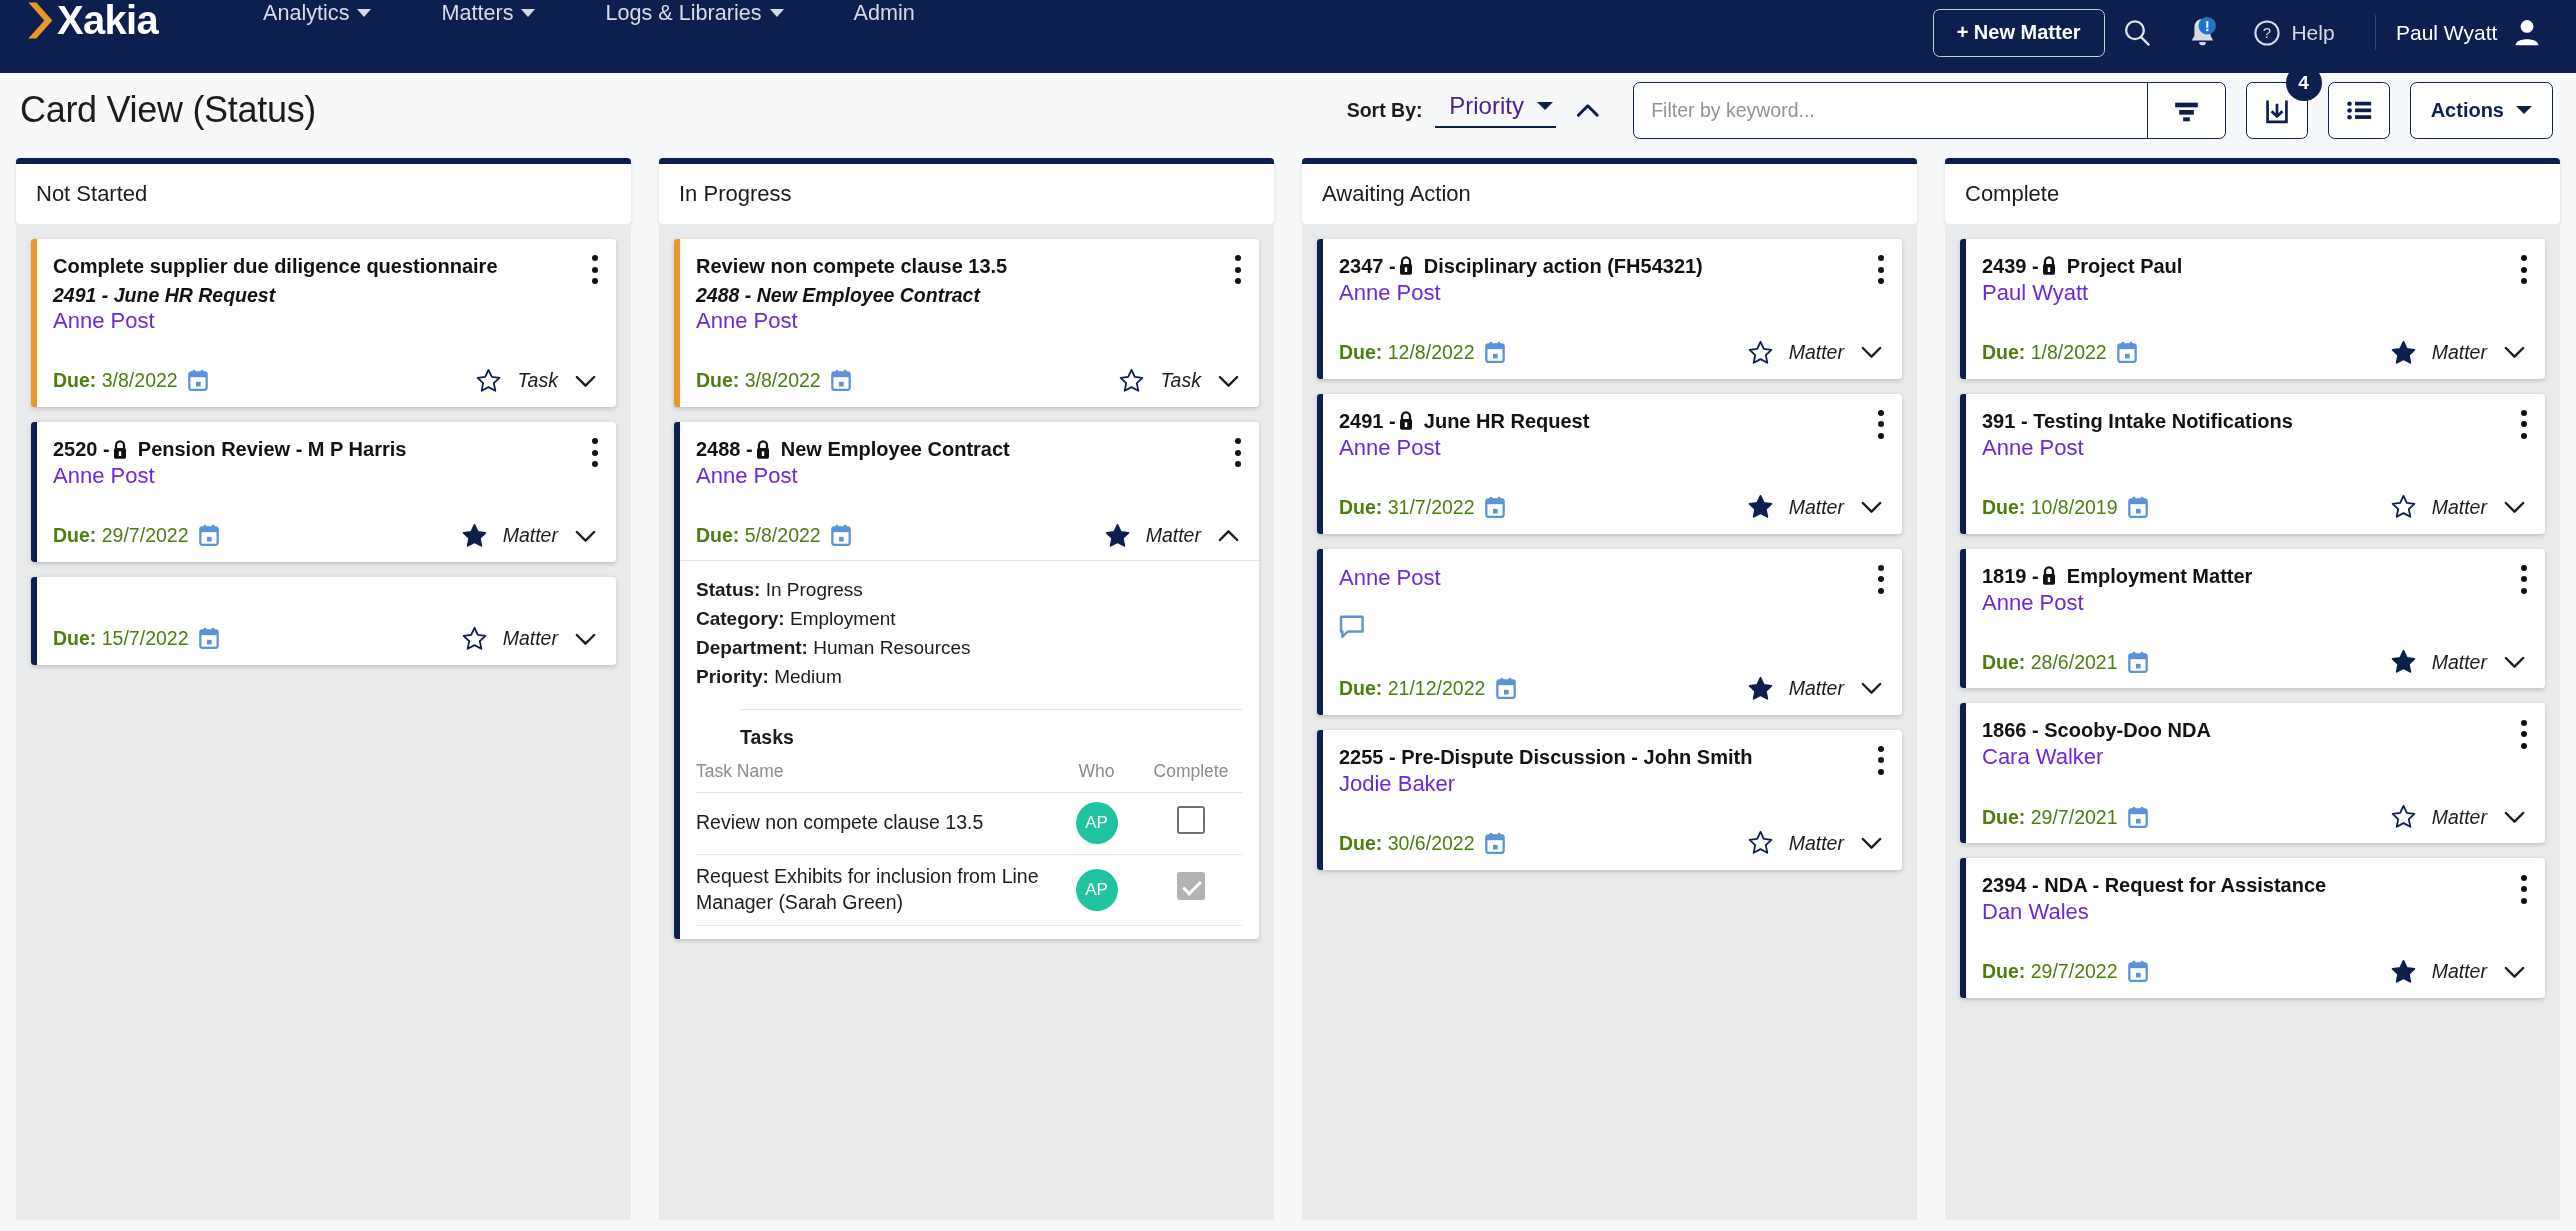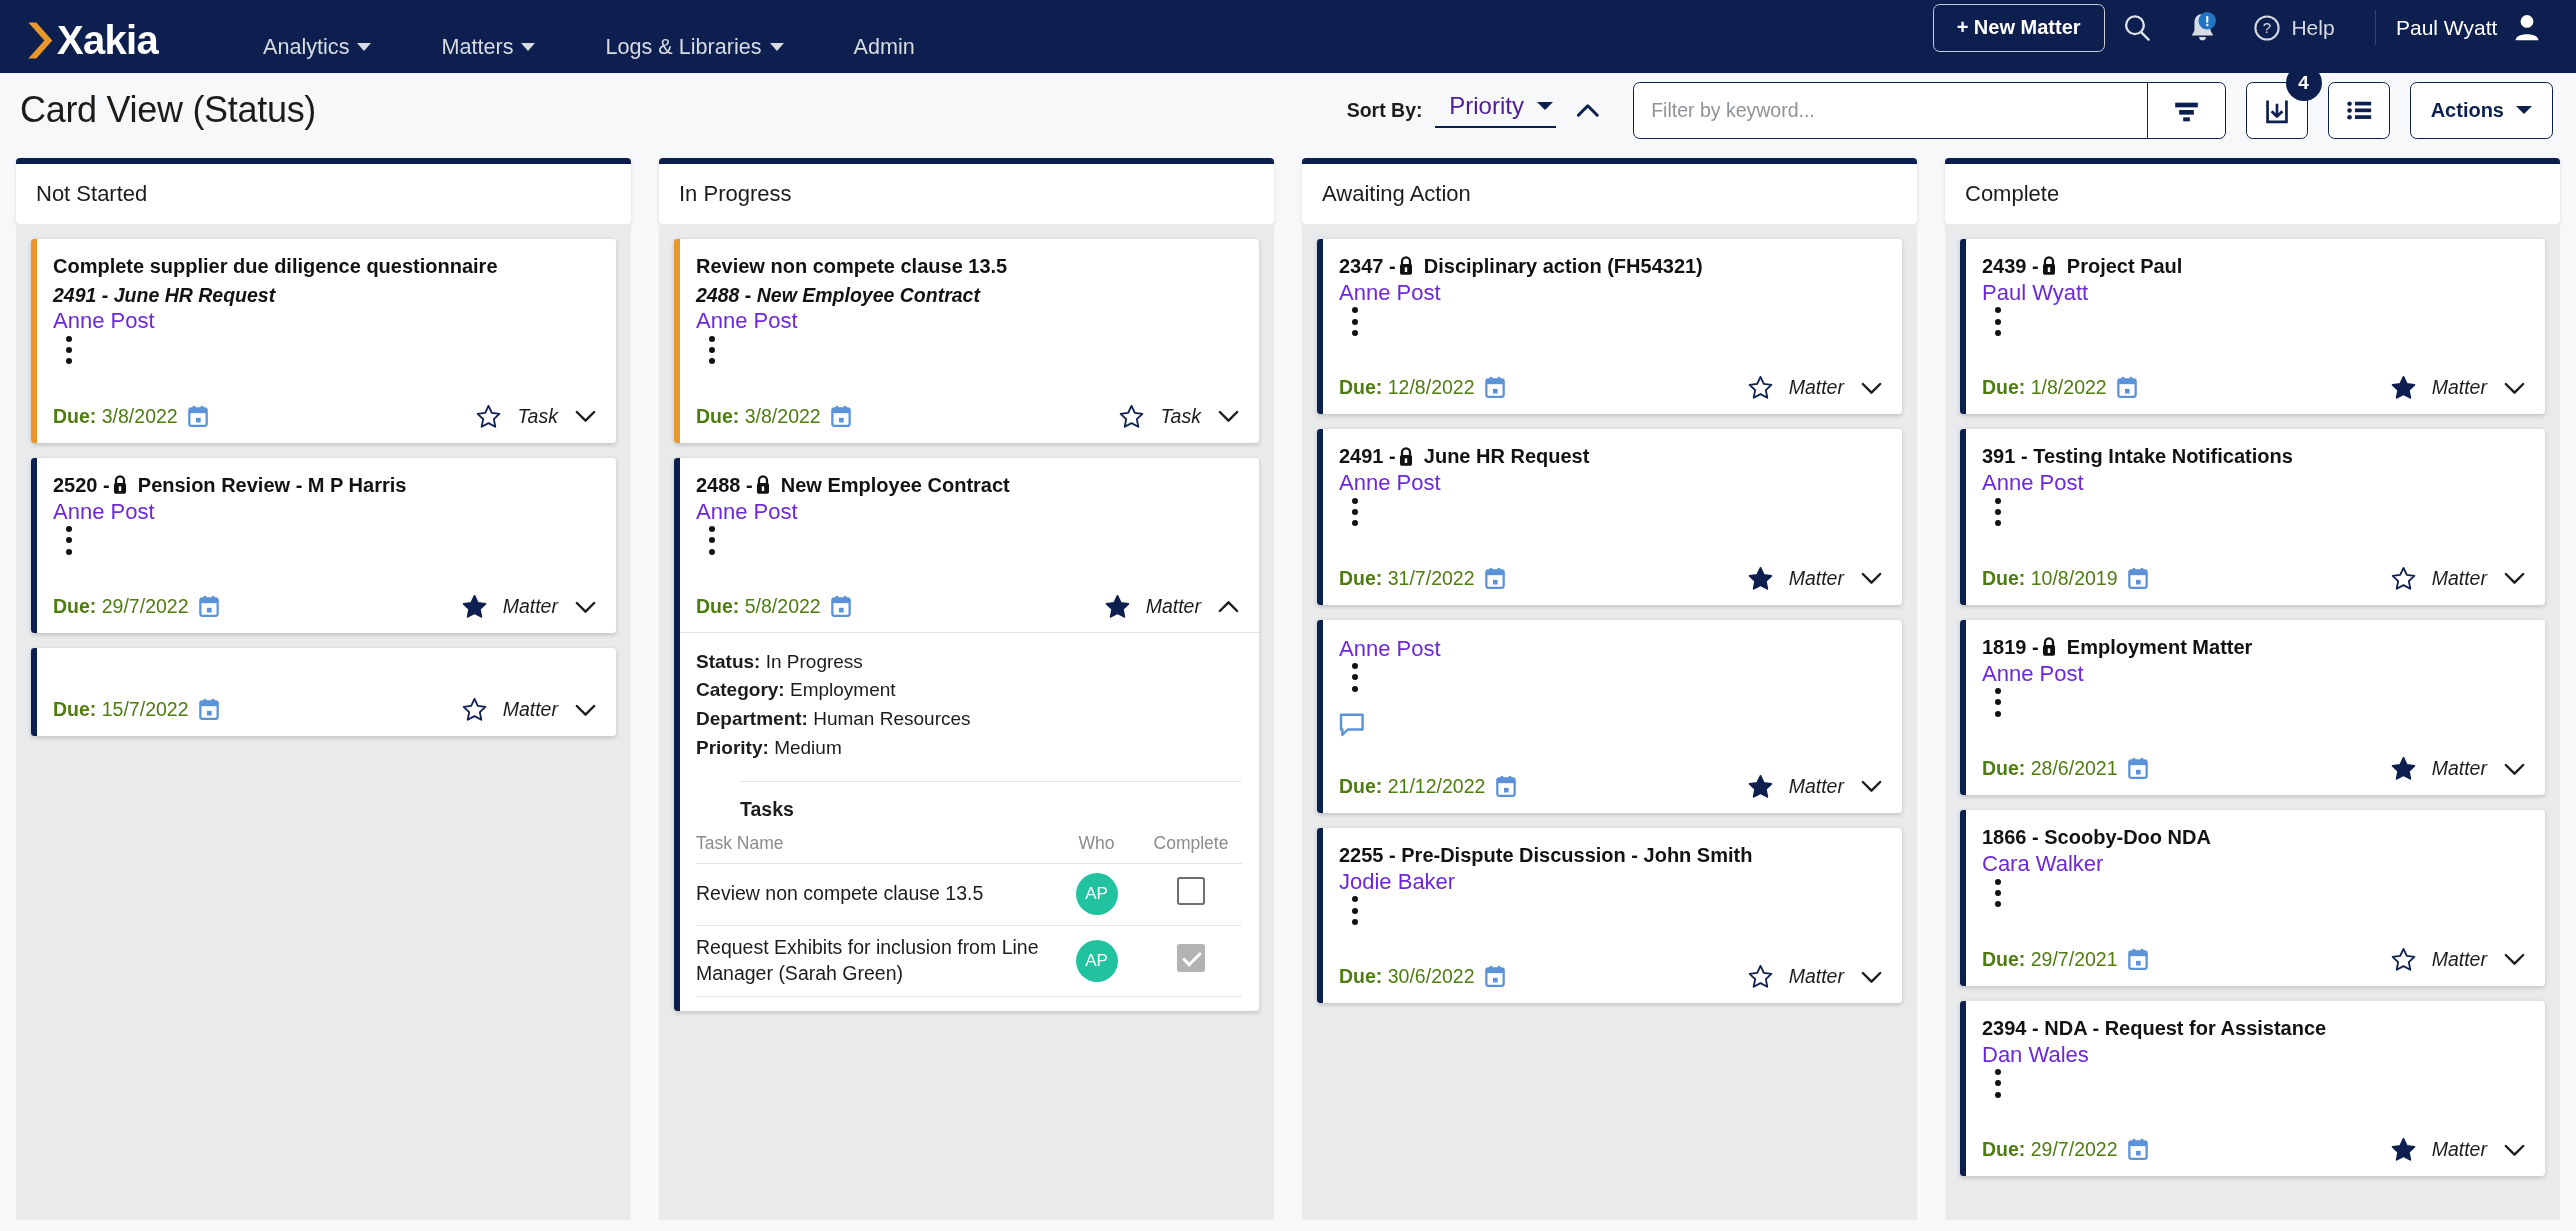--- a/index.html
+++ b/index.html
@@ -7,21 +7,21 @@
     width: 2576px; height: 1231px;
     background: #f7f8f9;
     font-family: "Liberation Sans", sans-serif;
     overflow: hidden;
   }
 
   
   .topnav {
     height: 73px;
     background: #0d1f4e;
-    display: flex; align-items: flex-end;
+    display: flex; align-items: flex-start;
     padding: 0 31px 13px 27px;
     position: relative;
   }
   .logo { display: flex; align-items: center; margin-right: 70px; }
   .logo-chev { width: 28px; height: 39px; margin-right: 2px; }
   .logo-text {
     color: #ffffff; font-size: 40px; font-weight: 700;
     letter-spacing: -0.7px; line-height: 1;
   }
   .navlinks { display: flex; align-items: center; gap: 0; }
@@ -167,21 +167,21 @@
   .card {
     background: #ffffff;
     border-left: 6px solid #0d1f4e;
     border-radius: 3.4px;
     box-shadow: 0 1.3px 4px rgba(0,0,0,0.17);
     padding: 15px 17.5px 13.5px 16px;
     display: flex; flex-direction: column;
     flex-shrink: 0;
   }
   .card.task { border-left-color: #e8972a; }
-  .card-top { display: flex; align-items: flex-start; flex-direction: column; }
+  .card-top { display: flex; align-items: flex-start; }
   .card-titles { flex: 1; min-width: 0; }
   .card-title {
     font-size: 20px; font-weight: 700; color: #121212;
     line-height: 1.25; display: flex; align-items: center;
     flex-wrap: wrap; gap: 0;
   }
   .card-sub {
     font-size: 19.5px; font-weight: 700; font-style: italic;
     color: #121212; margin-top: 4px; line-height: 1.25;
   }

